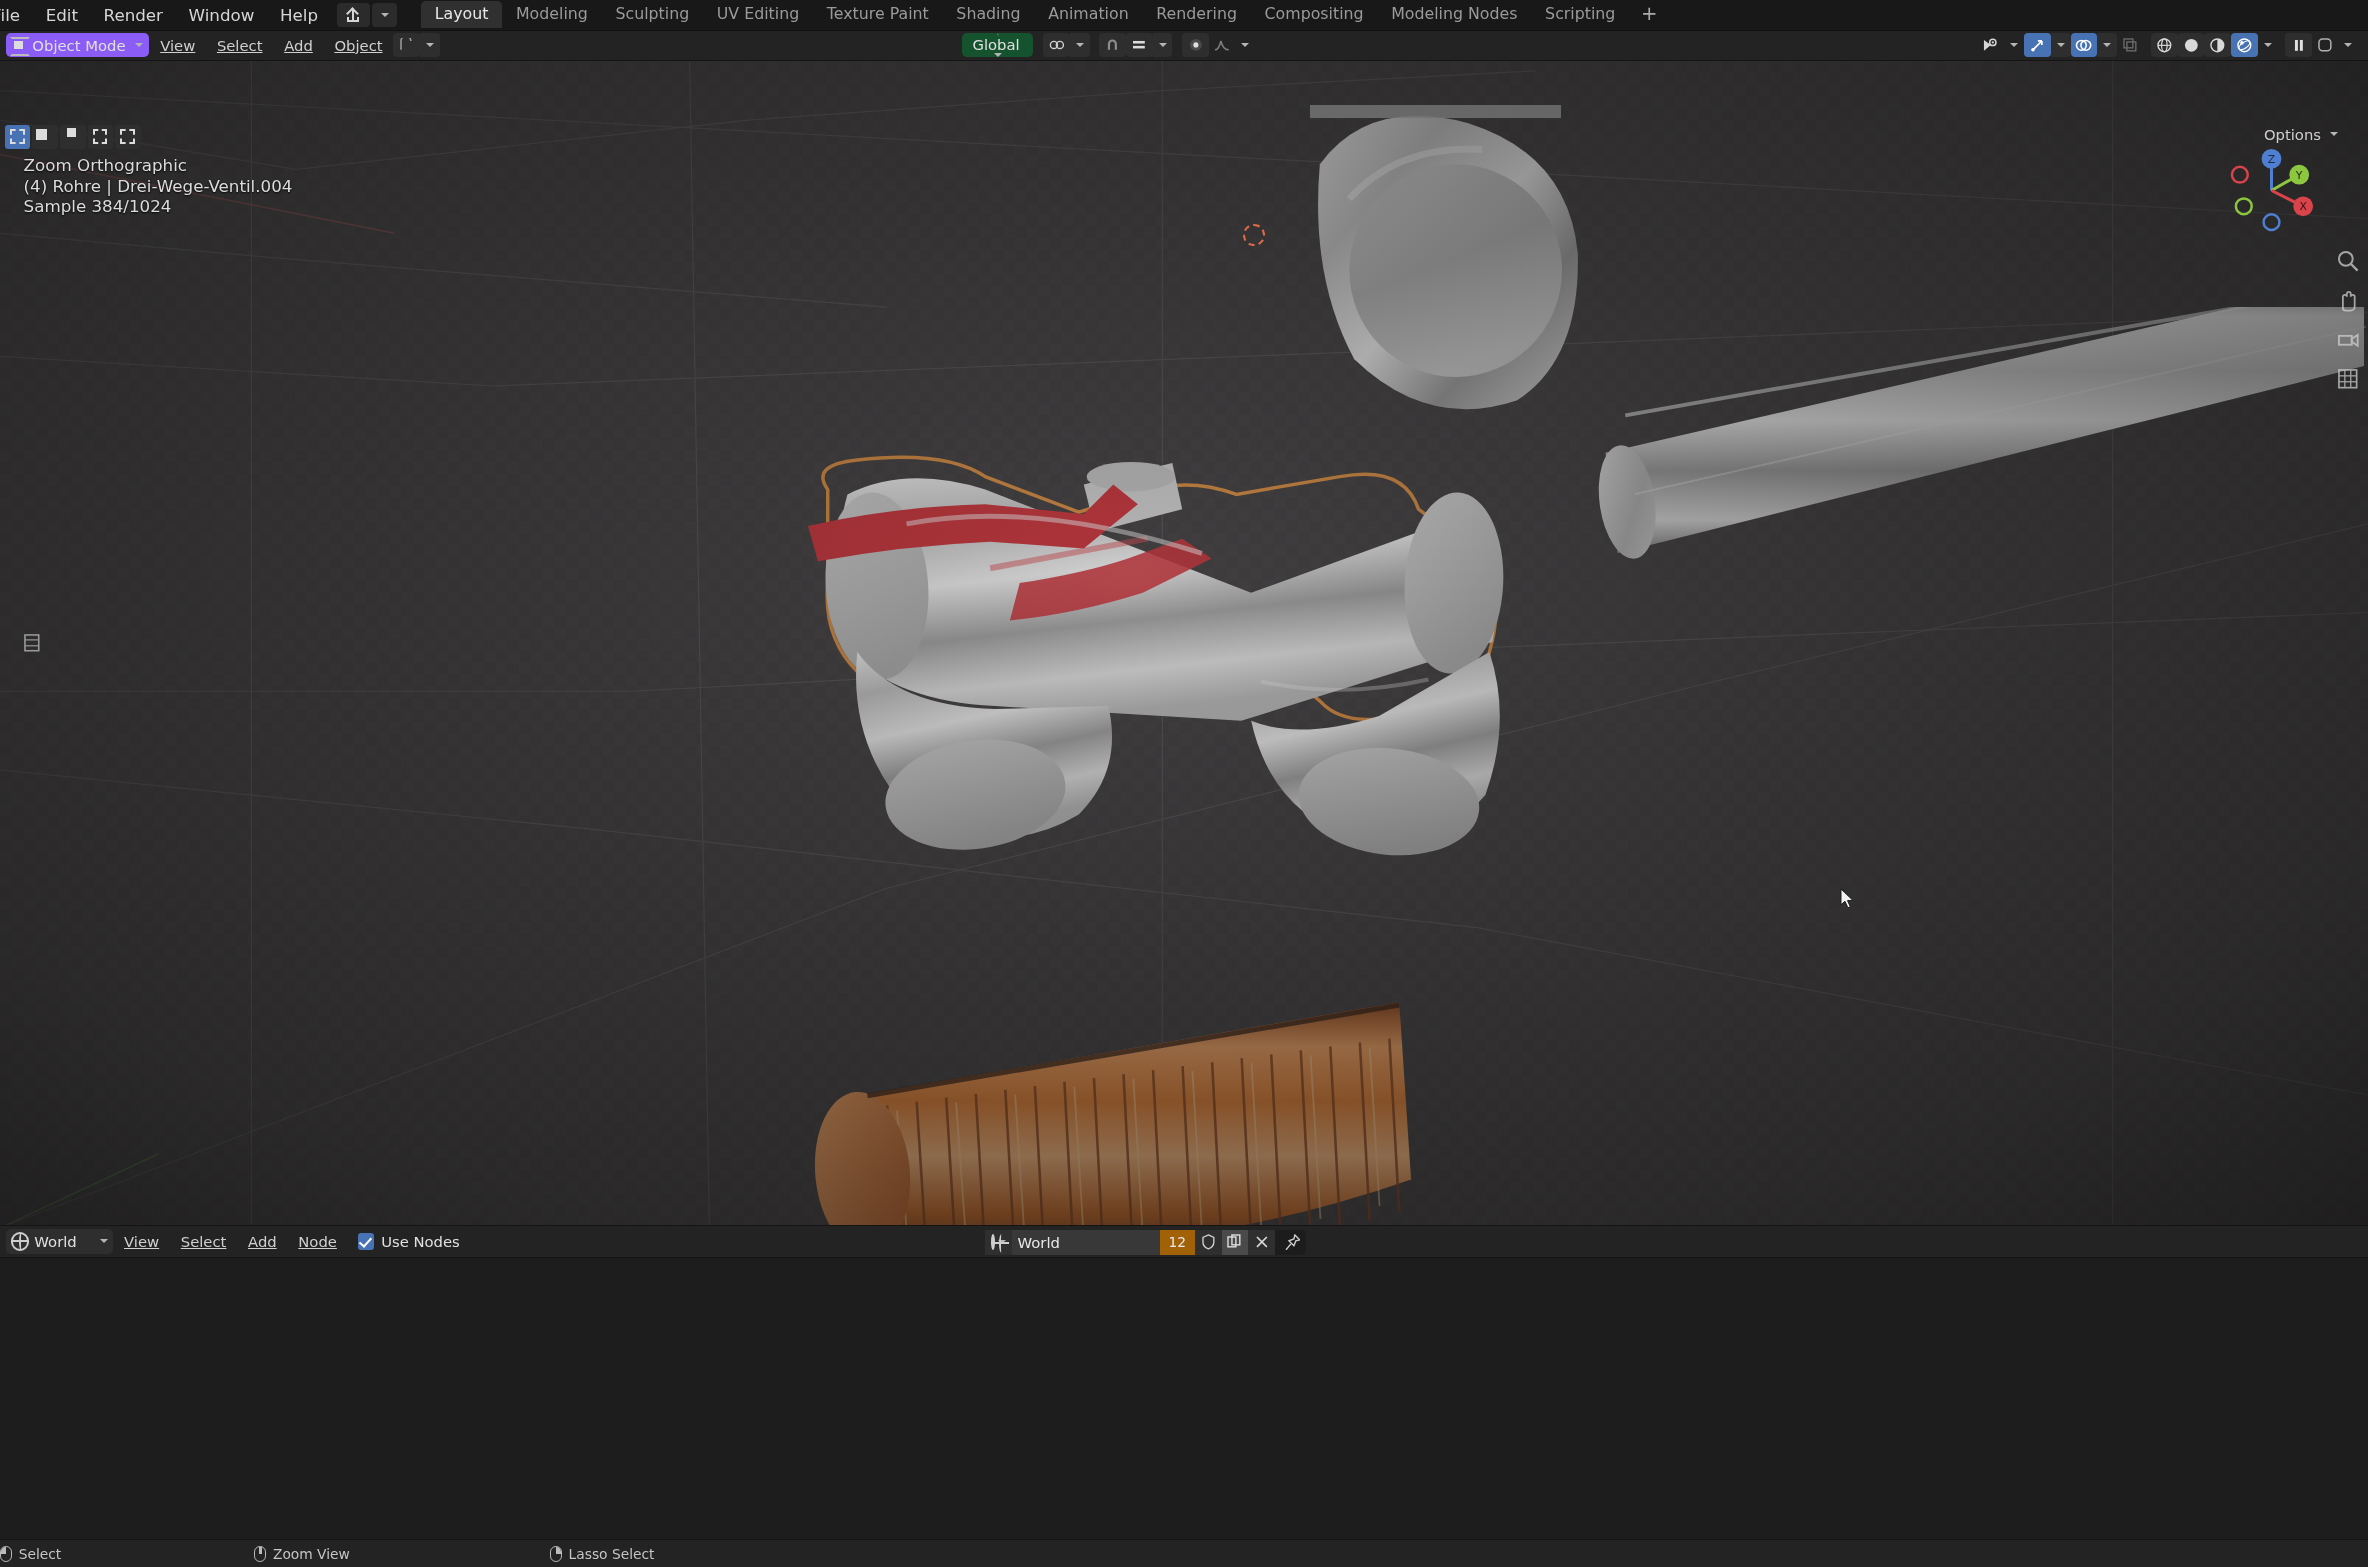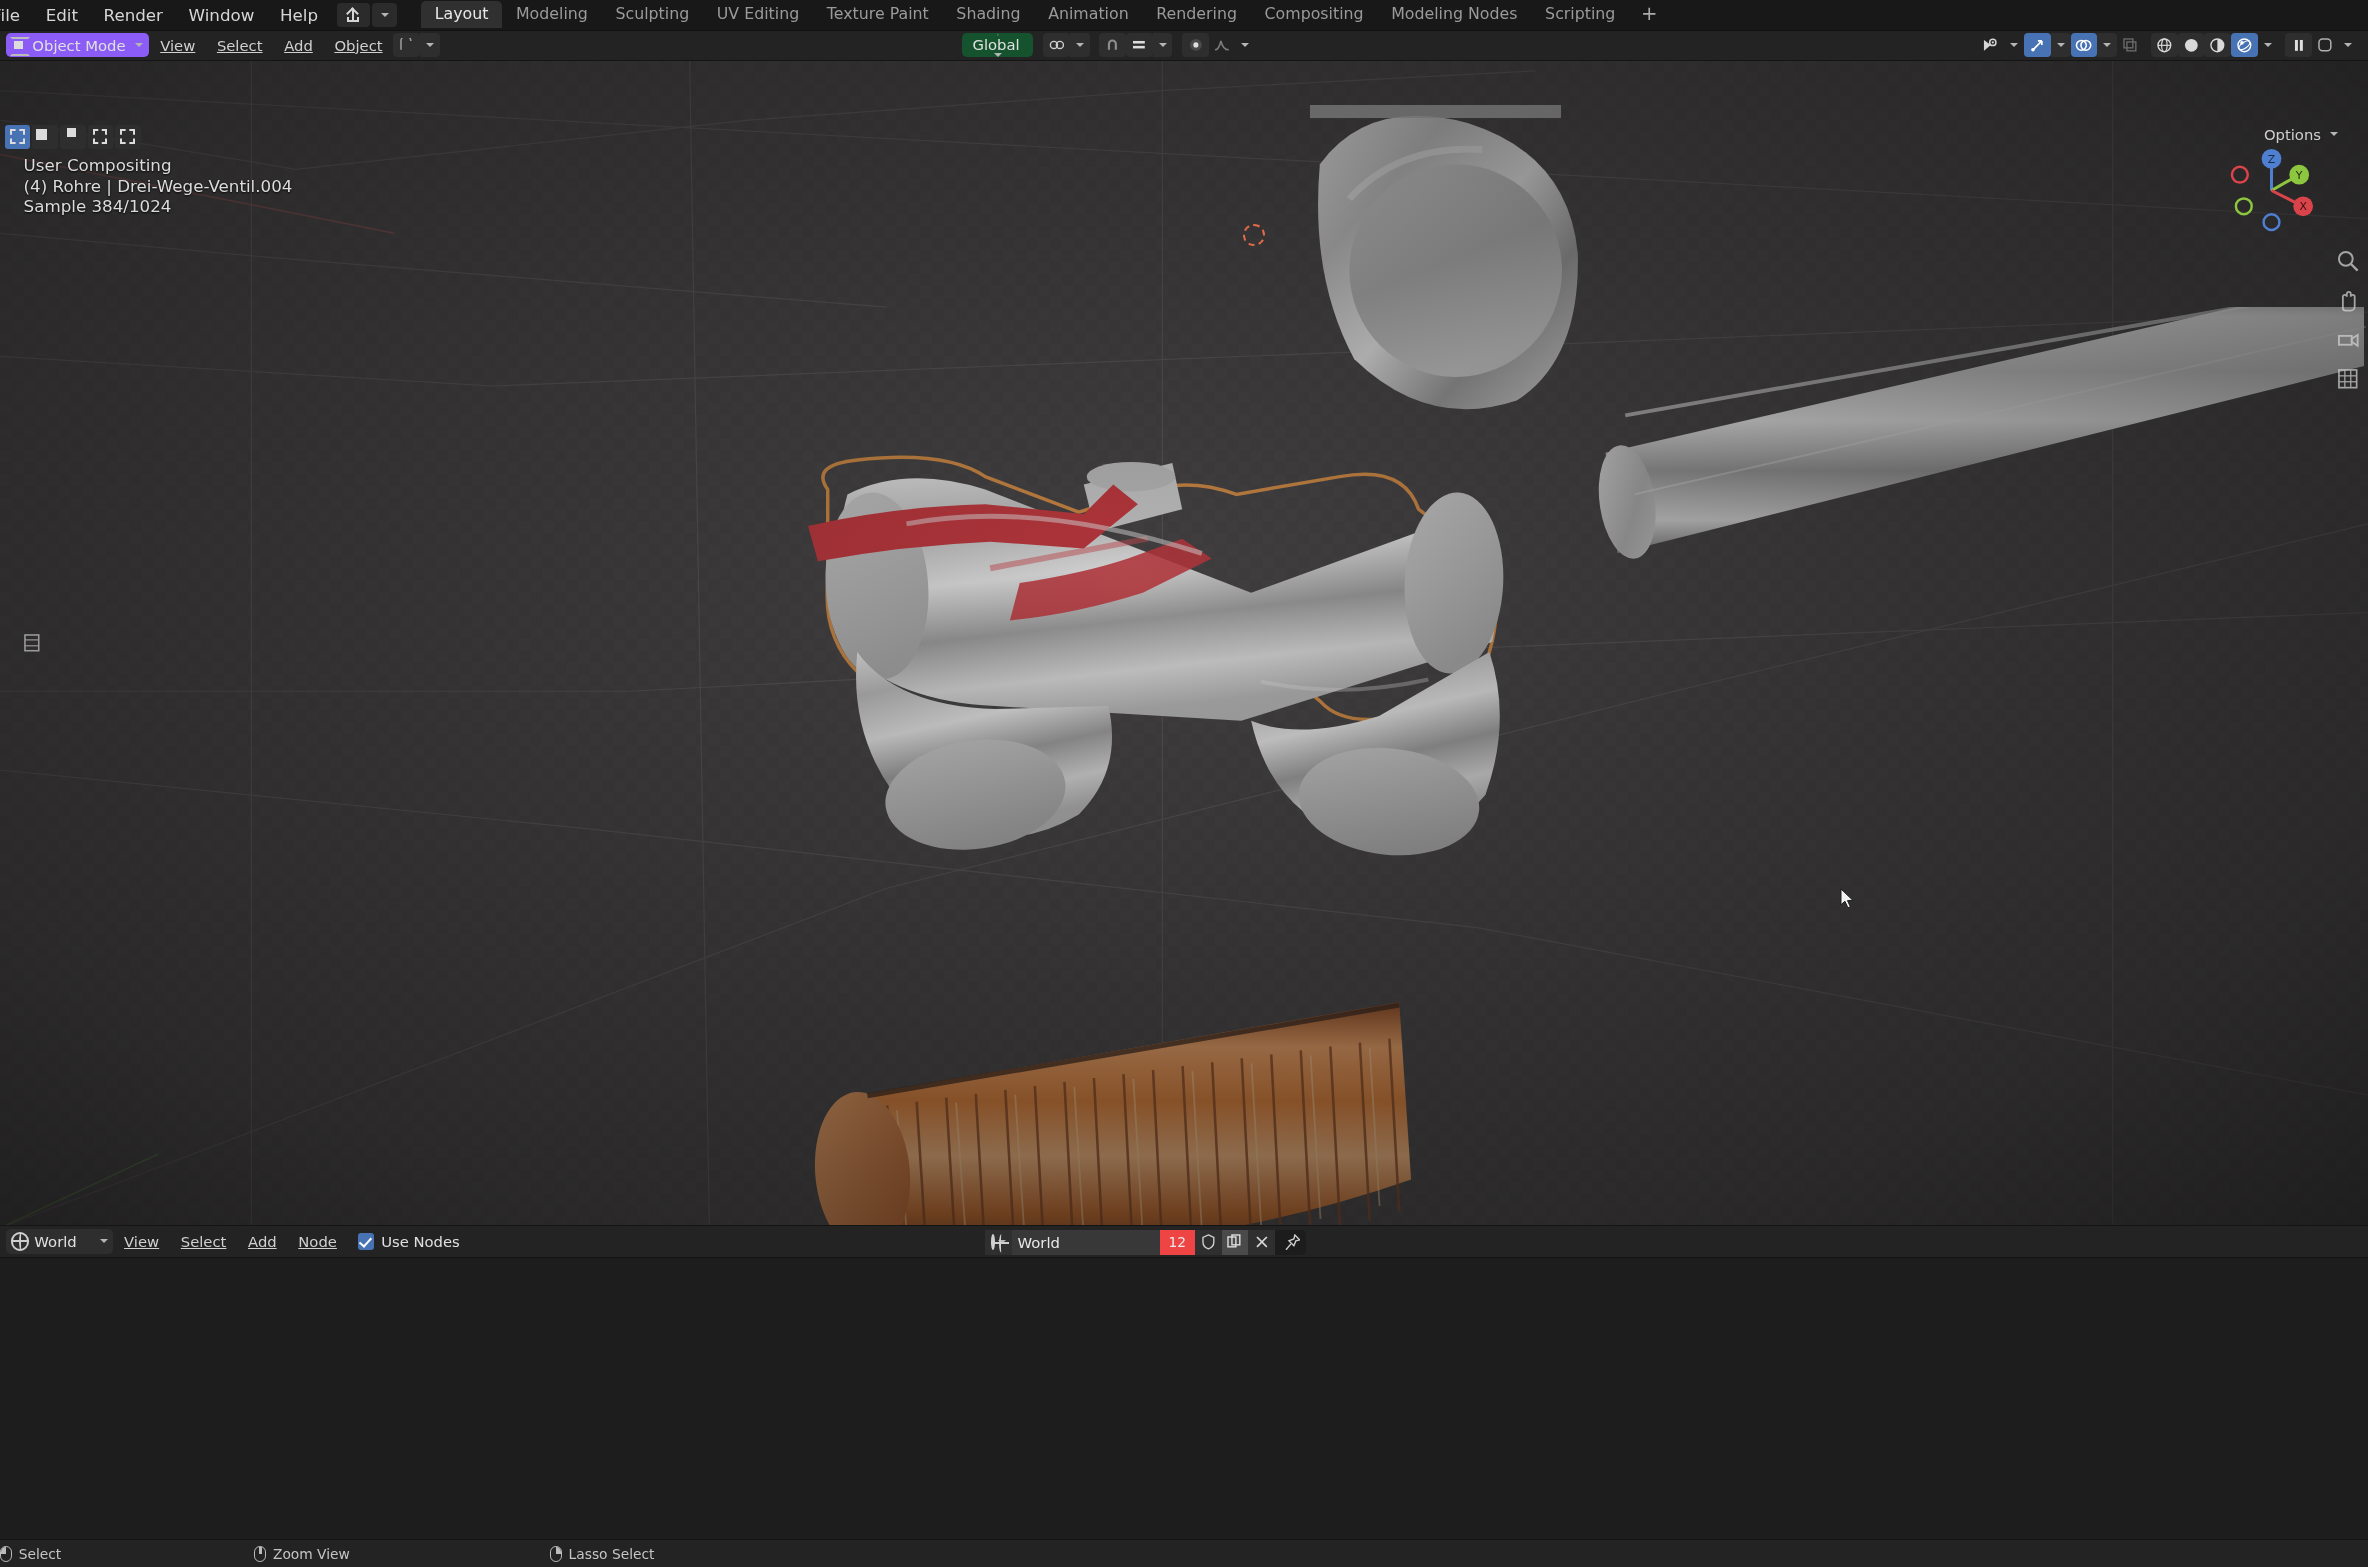--- a/index.html
+++ b/index.html
@@ -176,21 +176,21 @@
   .checkbox:after {
     content:""; position:absolute; left:4.9px; top:2px; width:4.9px; height:9.9px;
     border-right:2.5px solid #fff; border-bottom:2.5px solid #fff; transform: rotate(42deg);
   }
   .se-datablock {
     position: absolute; left: 985px; top: 1230px; height: 24.6px;
     display: flex; align-items: center; background: #1c1c1c; border-radius: 4.9px;
   }
   .db-part { height: 24.6px; display: flex; align-items: center; padding: 0 5.9px; }
   .db-name { background: #383838; width: 148px; font-size: 14.8px; color: #e8e8e8; border-radius: 0; }
-  .db-users { background: #ef4444; font-size: 13.8px; color: #e8e8e8; padding: 0 8.9px; }
+  .db-users { background: #a16207; font-size: 13.8px; color: #e8e8e8; padding: 0 8.9px; }
   .db-icon { background: #2f2f2f; width: 26.6px; justify-content: center; }
   .db-icon.sel { background: #4a4a4a; }
 
   
   .node-editor {
     position: absolute; left: 0; top: 1258px; width: 2368px; height: 286px;
     background: #1d1d1d;
     overflow: hidden;
   }
 
@@ -580,21 +580,21 @@
         </div>
       <div class="sel-tool">
           <div class="sq"></div>
         </div>
       <div class="sel-tool">
           <div class="sq" style="border-style:dashed"></div>
         </div>
     </div>
 
     <div class="vp-overlay-text">
-      <div>User Compositing</div>
+      <div>Zoom Orthographic</div>
       <div>(4) Rohre | Drei-Wege-Ventil.004</div>
       <div>Sample 384/1024</div>
     </div>
 
     <div class="cursor3d">
         <div class="ring"></div>
       </div>
 
     <div class="options-label">Options</div>
     <div style="position:absolute;right:29.6px;top:71px">

